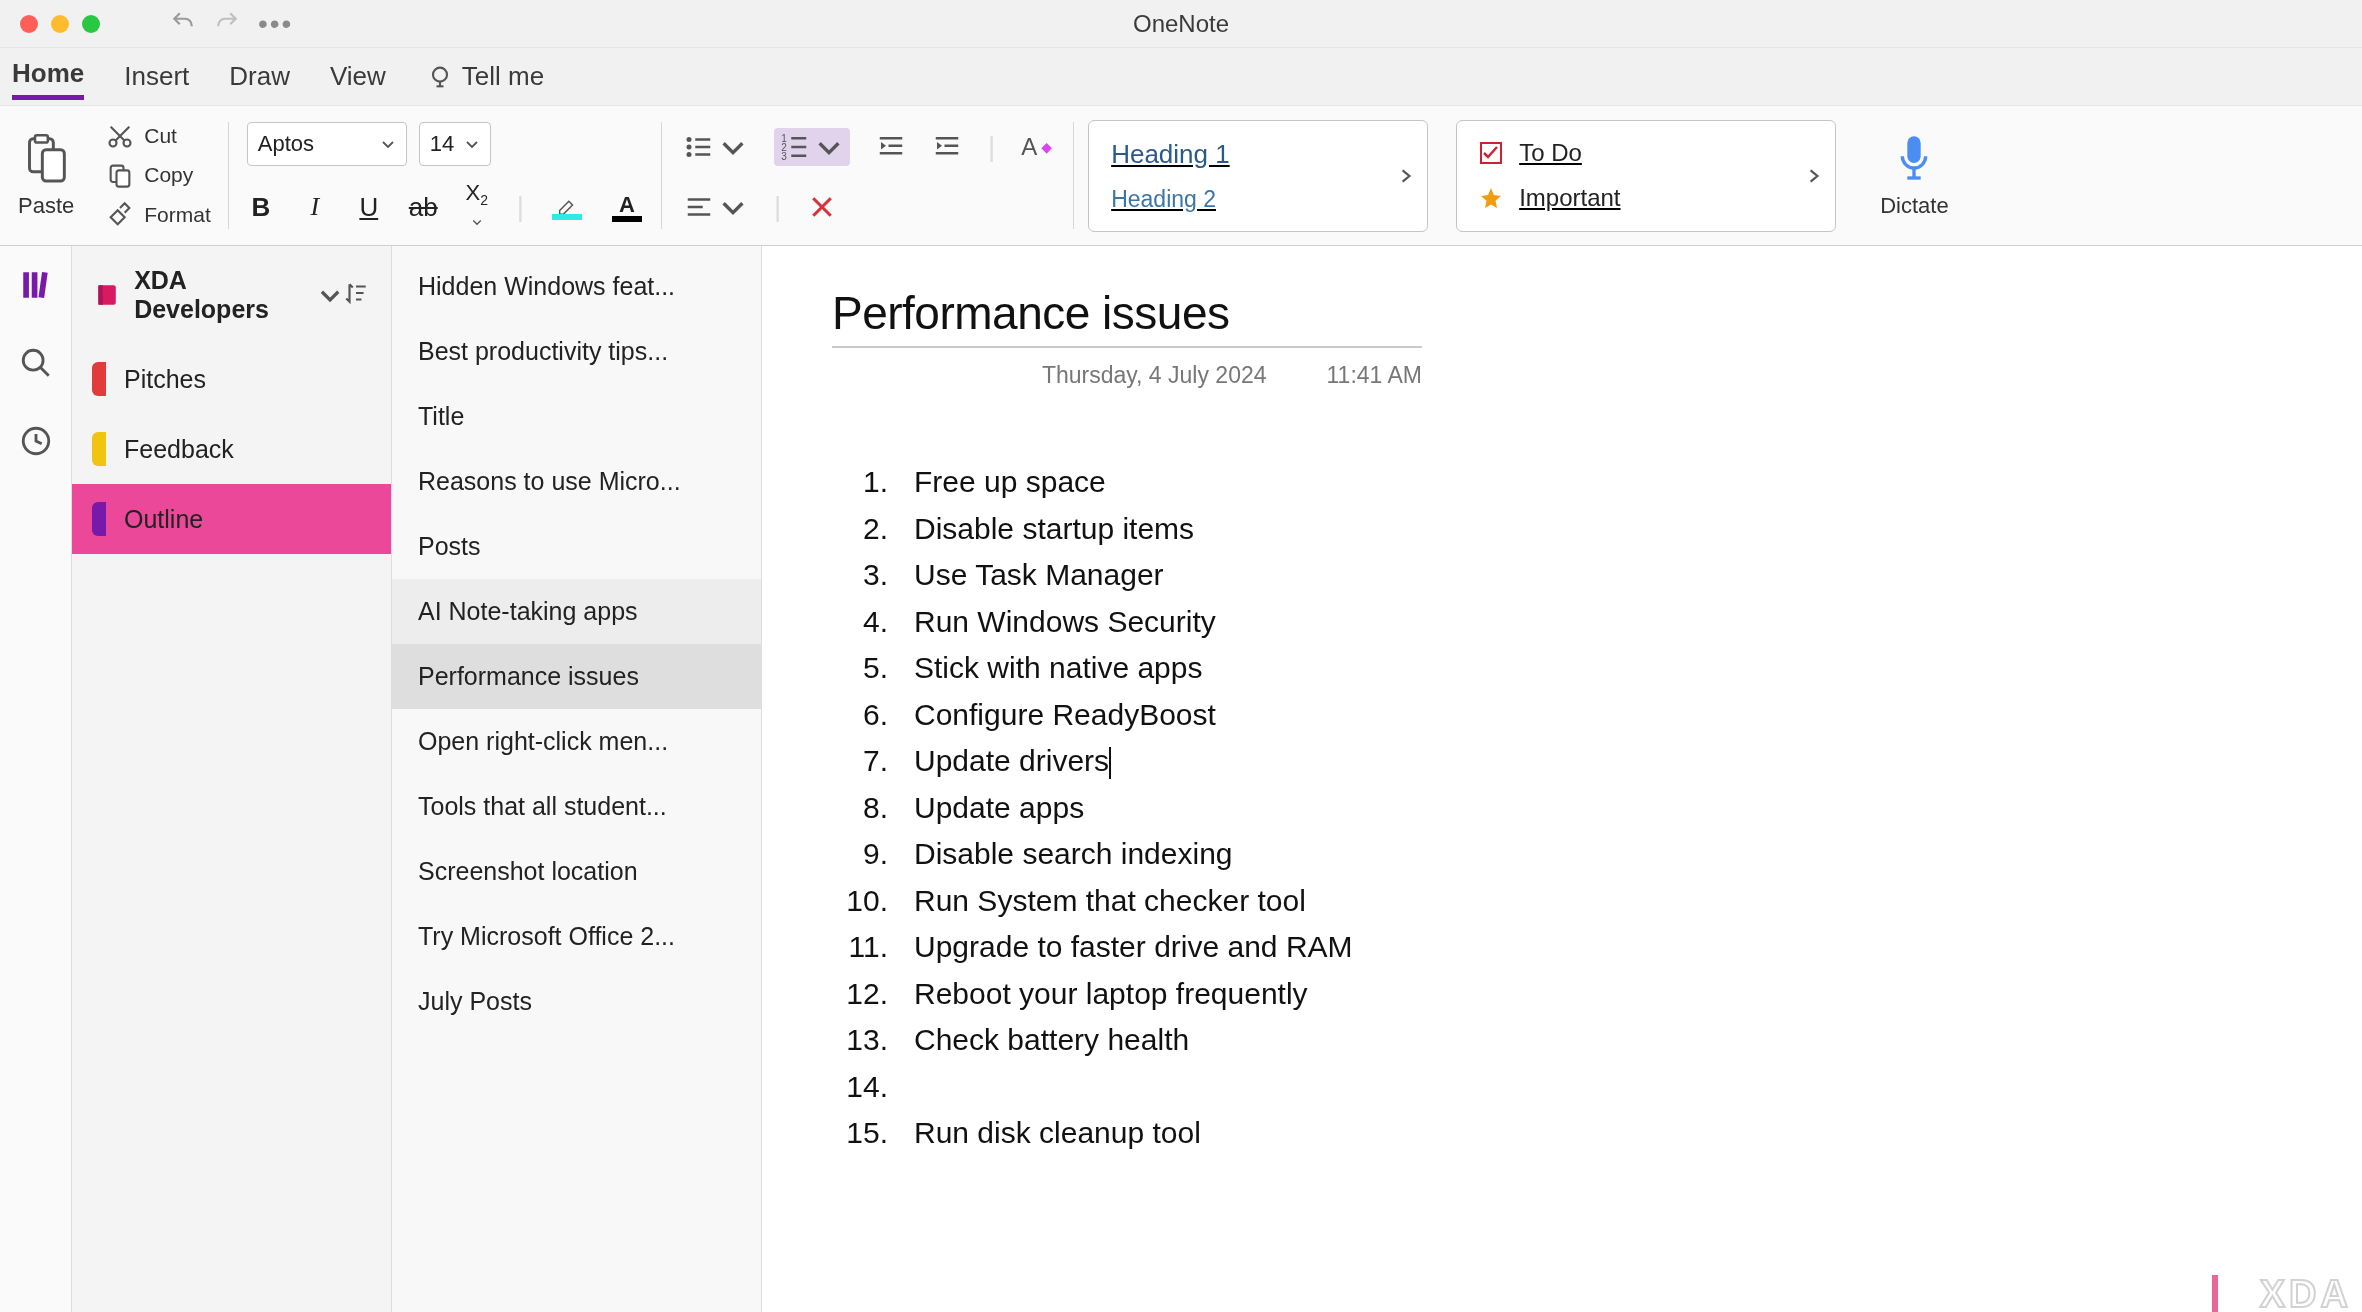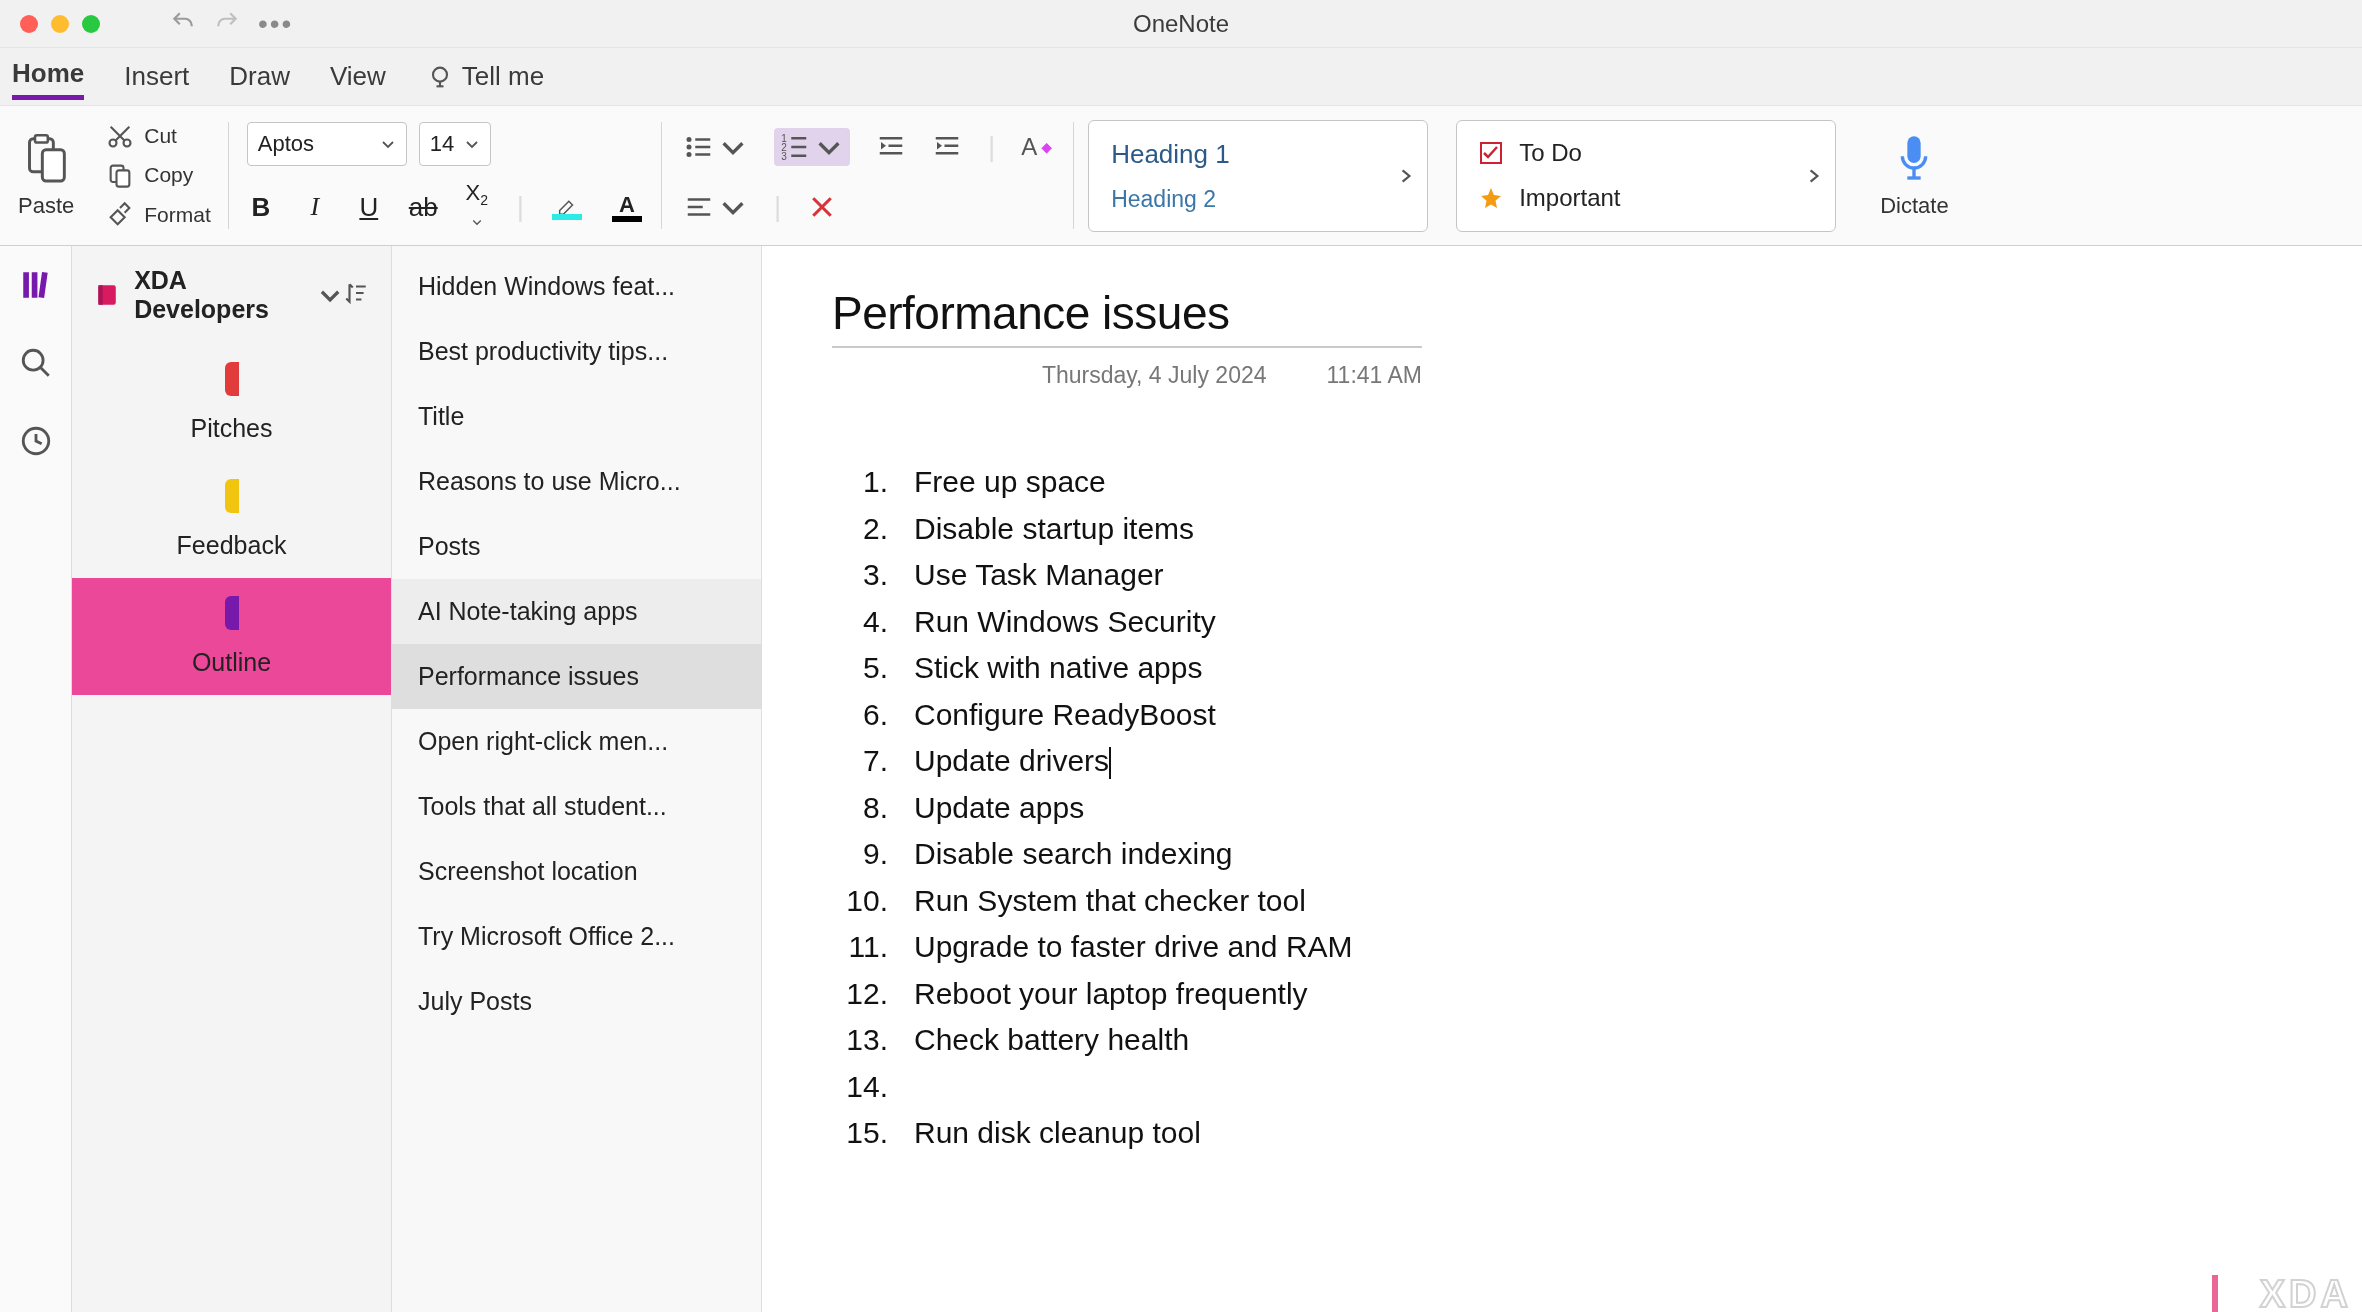--- a/index.html
+++ b/index.html
@@ -50,41 +50,41 @@
   .subscript sub { font-size:14px; }
   .hlcolor { display:flex; flex-direction:column; align-items:center; width:34px; }
   .hlcolor .bar { width:30px; height:6px; margin-top:-2px; }
   .hlcolor.yellow .bar { background:#2cebe7; }
   .hlcolor.blk .bar { background:#000; }
   .para-group { display:flex; flex-direction:column; justify-content:space-around; padding:16px 22px; gap:14px; }
   .para-row { display:flex; gap:26px; align-items:center; }
   .iconbox { display:flex; align-items:center; gap:4px; }
   .iconbox.sel { background:#e1d3ec; border-radius:4px; padding:4px 6px; }
   .iconbox svg { width:30px; height:30px; }
-  .styles-group { display:flex; align-items:flex-start; padding: 12px 14px; gap:16px; }
+  .styles-group { display:flex; align-items:flex-start; padding: 12px 14px; gap:16px;text-decoration:underline; }
   .styles-box { border:1px solid #c5c5c5; border-radius:6px; background:#fff; width:340px; height:112px; display:flex; flex-direction:column; justify-content:space-around; padding:10px 22px; position:relative; }
   .styles-box .h1 { font-size:26px; color:#2b5a8a; }
   .styles-box .h2 { font-size:23px; color:#3a76a8; }
   .style-chevron { position:absolute; right:12px; top:50%; transform:translateY(-50%); }
   .tags-box { border:1px solid #c5c5c5; border-radius:6px; background:#fff; width:380px; height:112px; display:flex; flex-direction:column; justify-content:space-around; padding:10px 22px; position:relative; }
   .tag-row { display:flex; align-items:center; gap:16px; font-size:24px; color:#222; }
   .dictate-group { display:flex; flex-direction:column; align-items:center; justify-content:center; padding:0 30px; gap:6px; }
   .dictate-group svg { width:40px; height:50px; }
   .dictate-group .lbl { font-size:22px; color:#333; }
   
   
   .body { display:flex; height: calc(1312px - 48px - 58px - 140px); }
   .left-rail { width:72px; background:#fafafa; border-right:1px solid #ddd; display:flex; flex-direction:column; align-items:center; gap:40px; padding-top:22px; }
   .left-rail svg { width:34px; height:34px; }
   .section-panel { width:320px; background:#f4f4f4; border-right:1px solid #ddd; display:flex; flex-direction:column; }
   .notebook-header { display:flex; align-items:center; justify-content:space-between; padding: 20px 22px; }
   .nb-left { display:flex; align-items:center; gap:14px; }
   .nb-left svg { width:30px; height:30px; }
   .nb-name { font-size:25px; font-weight:700; color:#222; }
-  .section-item { display:flex; align-items:center; gap:18px; padding:18px 20px; font-size:25px; color:#222;flex-direction:column; }
+  .section-item { display:flex; align-items:center; gap:18px; padding:18px 20px; font-size:25px; color:#222; }
   .section-item.active { background:#ec4899; }
   .section-tab { width:14px; height:34px; border-radius:6px 0 0 6px; }
   .st-red { background:#e23b3b; }
   .st-yellow { background:#f1c40f; }
   .st-purple { background:#7719aa; }
   .page-panel { width:370px; background:#f8f8f8; border-right:1px solid #ddd; padding-top:8px; }
   .page-item { padding:18px 26px; font-size:25px; color:#222; white-space:nowrap; overflow:hidden; text-overflow:ellipsis; }
   .page-item.hover { background:#ededed; }
   .page-item.active { background:#dedede; }
   .content { flex:1; background:#fff; padding: 40px 70px; position:relative; }

